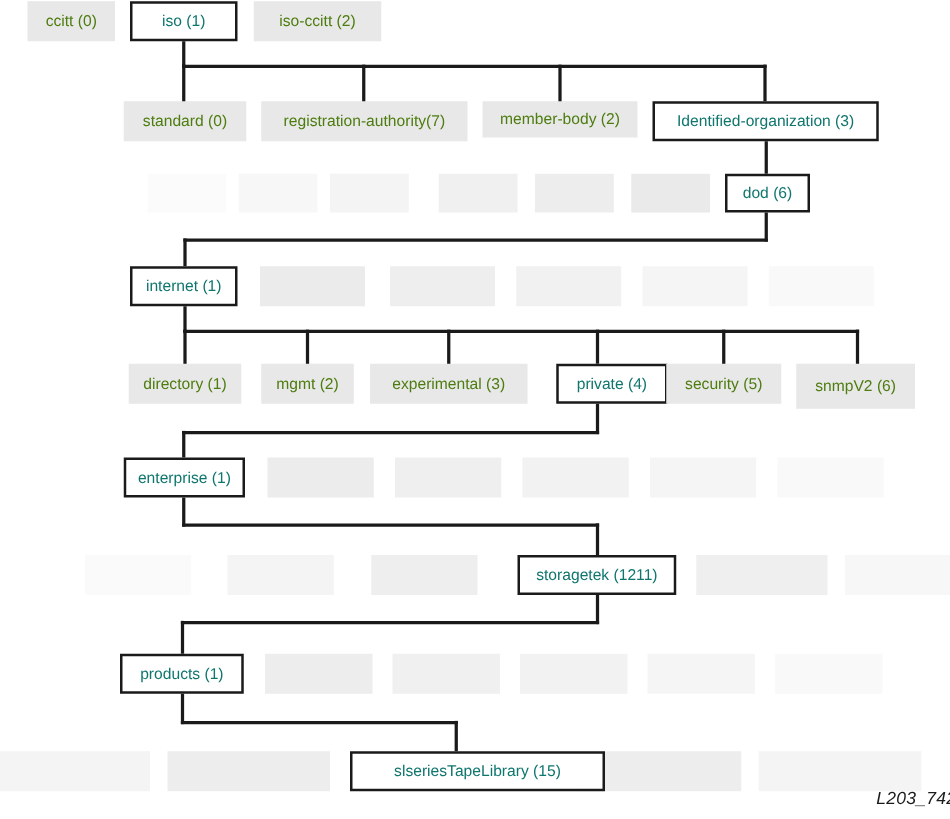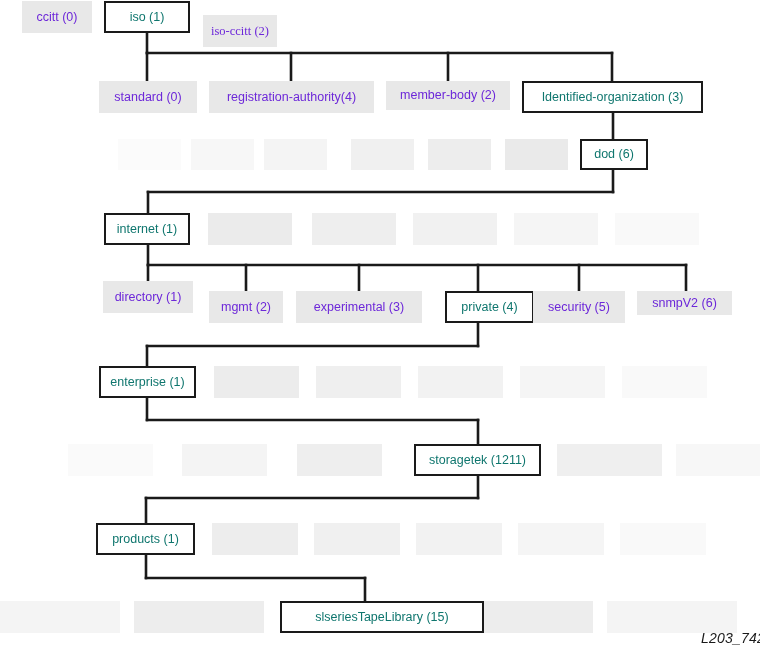--- a/index.html
+++ b/index.html
@@ -39,21 +39,21 @@
     white-space: nowrap;
     z-index: 3;
   }
   .node.active {
     background: #ffffff;
     border: 2px solid #1a1a1a;
   }
   .node.inactive {
     background: #e8e8e8;
     border: none;
-    color: #6d28d9;
+    color: #4d7c0f;
   }
   .ghost {
     position: absolute;
     box-sizing: border-box;
     border: none;
     z-index: 1;
   }
   #figure-id {
     position: absolute;
     font-size: 14px;
@@ -100,28 +100,28 @@
       <path d="M146,578 L365,578" stroke="#1a1a1a" stroke-width="2.6" fill="none" stroke-linecap="square"></path>
       <path d="M365,578 L365,601" stroke="#1a1a1a" stroke-width="2.6" fill="none" stroke-linecap="square"></path>
     </svg>
   <div id="nodes-layer">
       <div class="node inactive" style="left: 22px; top: 1px; width: 70px; height: 32px; background: rgb(232, 232, 232);">
         <span>ccitt (0)</span>
       </div>
       <div class="node active" style="left: 104px; top: 1px; width: 86px; height: 32px; border-color: rgb(26, 26, 26);">
         <span>iso (1)</span>
       </div>
-      <div class="node inactive" style="left: 203px; top: 15px; width: 74px; height: 32px; background: rgb(232, 232, 232); font-family: Liberation Serif, serif;">
+      <div class="node inactive" style="left: 203px; top: 1px; width: 102px; height: 32px; background: rgb(232, 232, 232);">
         <span>iso-ccitt (2)</span>
       </div>
       <div class="node inactive" style="left: 99px; top: 81px; width: 98px; height: 32px; background: rgb(232, 232, 232);">
         <span>standard (0)</span>
       </div>
       <div class="node inactive" style="left: 209px; top: 81px; width: 165px; height: 32px; background: rgb(232, 232, 232);">
-        <span>registration-authority(4)</span>
+        <span>registration-authority(7)</span>
       </div>
       <div class="node inactive" style="left: 386px; top: 81px; width: 124px; height: 29px; background: rgb(232, 232, 232);">
         <span>member-body (2)</span>
       </div>
       <div class="node active" style="left: 522px; top: 81px; width: 181px; height: 32px; border-color: rgb(26, 26, 26);">
         <span>Identified-organization (3)</span>
       </div>
       <div class="ghost" style="left: 118px; top: 139px; width: 63px; height: 31px; background: rgb(251, 251, 251);"></div>
       <div class="ghost" style="left: 191px; top: 139px; width: 63px; height: 31px; background: rgb(247, 247, 247);"></div>
       <div class="ghost" style="left: 264px; top: 139px; width: 63px; height: 31px; background: rgb(244, 244, 244);"></div>
@@ -132,36 +132,36 @@
         <span>dod (6)</span>
       </div>
       <div class="ghost" style="left: 208px; top: 213px; width: 84px; height: 32px; background: rgb(235, 235, 235);"></div>
       <div class="ghost" style="left: 312px; top: 213px; width: 84px; height: 32px; background: rgb(238, 238, 238);"></div>
       <div class="ghost" style="left: 413px; top: 213px; width: 84px; height: 32px; background: rgb(241, 241, 241);"></div>
       <div class="ghost" style="left: 514px; top: 213px; width: 84px; height: 32px; background: rgb(245, 245, 245);"></div>
       <div class="ghost" style="left: 615px; top: 213px; width: 84px; height: 32px; background: rgb(249, 249, 249);"></div>
       <div class="node active" style="left: 104px; top: 213px; width: 86px; height: 32px; border-color: rgb(26, 26, 26);">
         <span>internet (1)</span>
       </div>
-      <div class="node inactive" style="left: 103px; top: 281px; width: 90px; height: 32px; background: rgb(232, 232, 232);">
+      <div class="node inactive" style="left: 103px; top: 291px; width: 90px; height: 32px; background: rgb(232, 232, 232);">
         <span>directory (1)</span>
       </div>
       <div class="node inactive" style="left: 209px; top: 291px; width: 74px; height: 32px; background: rgb(232, 232, 232);">
         <span>mgmt (2)</span>
       </div>
       <div class="node inactive" style="left: 296px; top: 291px; width: 126px; height: 32px; background: rgb(232, 232, 232);">
         <span>experimental (3)</span>
       </div>
       <div class="node active" style="left: 445px; top: 291px; width: 89px; height: 32px; border-color: rgb(26, 26, 26);">
         <span>private (4)</span>
       </div>
       <div class="node inactive" style="left: 533px; top: 291px; width: 92px; height: 32px; background: rgb(232, 232, 232);">
         <span>security (5)</span>
       </div>
-      <div class="node inactive" style="left: 637px; top: 291px; width: 95px; height: 24px; background: rgb(232, 232, 232);">
+      <div class="node inactive" style="left: 637px; top: 291px; width: 95px; height: 36px; background: rgb(232, 232, 232);">
         <span>snmpV2 (6)</span>
       </div>
       <div class="ghost" style="left: 214px; top: 366px; width: 85px; height: 32px; background: rgb(236, 236, 236);"></div>
       <div class="ghost" style="left: 316px; top: 366px; width: 85px; height: 32px; background: rgb(239, 239, 239);"></div>
       <div class="ghost" style="left: 418px; top: 366px; width: 85px; height: 32px; background: rgb(242, 242, 242);"></div>
       <div class="ghost" style="left: 520px; top: 366px; width: 85px; height: 32px; background: rgb(245, 245, 245);"></div>
       <div class="ghost" style="left: 622px; top: 366px; width: 85px; height: 32px; background: rgb(249, 249, 249);"></div>
       <div class="node active" style="left: 99px; top: 366px; width: 97px; height: 32px; border-color: rgb(26, 26, 26);">
         <span>enterprise (1)</span>
       </div>

